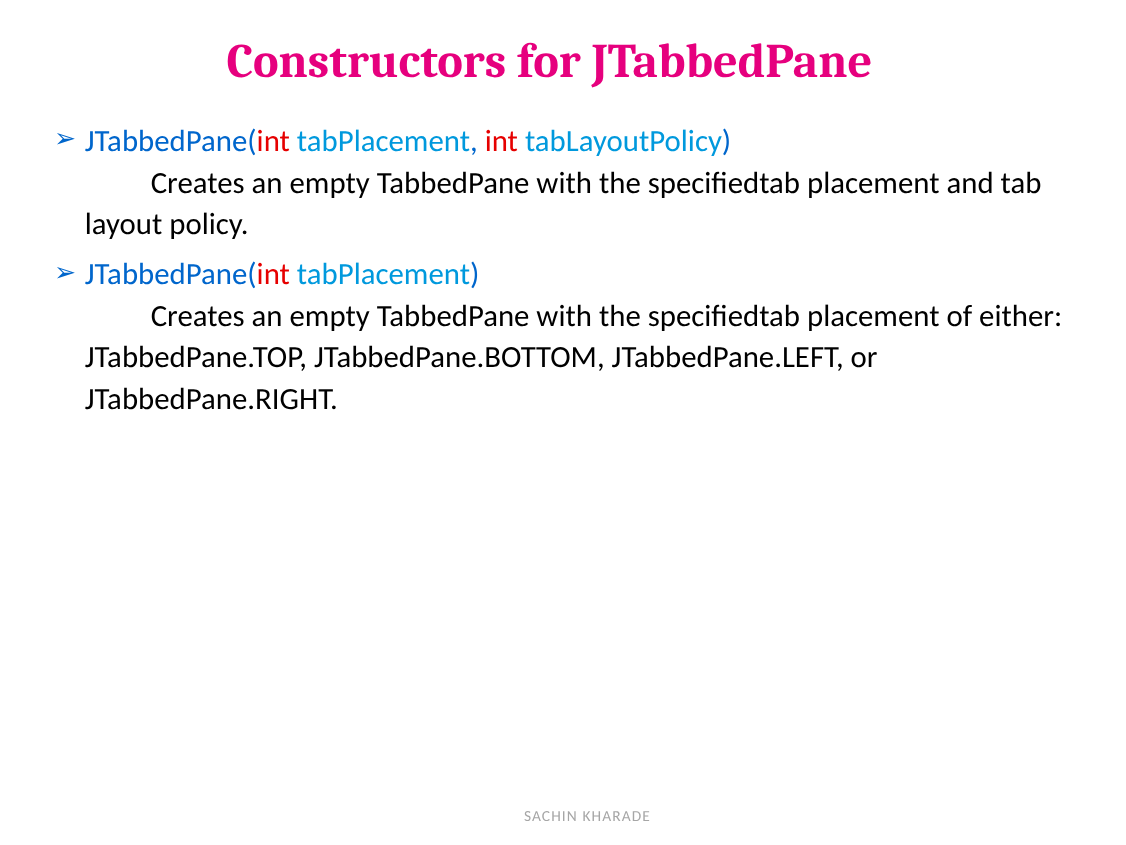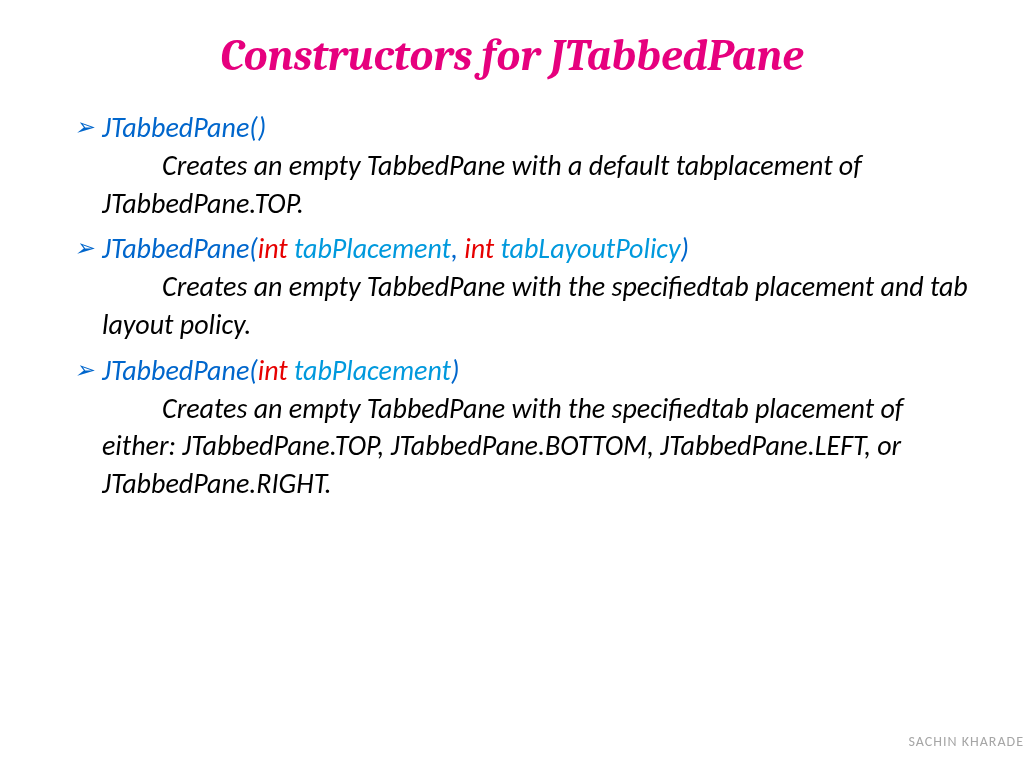--- a/index.html
+++ b/index.html
@@ -5,22 +5,21 @@
   * { margin: 0; padding: 0; box-sizing: border-box; }
   body {
     width: 1024px;
     height: 768px;
     background: #ffffff;
     font-family: Calibri, "Segoe UI", sans-serif;
     position: relative;
     overflow: hidden;
   }
   .slide {
-    padding: 30px 50px 40px 50px;
-    font-style: italic;
+    padding: 30px 50px 40px 25px;
   }
   .title {
     font-family: Cambria, Georgia, serif;
     font-weight: bold;
     font-size: 44px;
     color: #e6007e;
     text-align: center;
     margin-bottom: 28px;
   }
   .bullet-list {
@@ -58,39 +57,35 @@
     padding-left: 0;
   }
   .desc-indent {
     display: inline-block;
     text-indent: 60px;
   }
   .footer {
     position: absolute;
     bottom: 18px;
     width: 100%;
-    text-align: right;
+    text-align: center;
     color: #a6a6a6;
     font-size: 14px;
     letter-spacing: 1px;
     padding-left: 44px;
   }
 </style>
 </head>
 <body>
 
 <div class="slide">
   <h1 class="title">Constructors for JTabbedPane</h1>
 
   <ul class="bullet-list">
 
-    <li class="bullet-item">
-      <span class="sig"><span>JTabbedPane(</span><span>)</span></span>
-      <span class="desc"><span class="desc-indent">Creates an empty TabbedPane with a default tab </span><span>placement of JTabbedPane.TOP.</span></span>
-    </li>
 
     <li class="bullet-item">
       <span class="sig"><span>JTabbedPane(</span><span class="kw">int</span><span class="arg"> tabPlacement</span><span>, </span><span class="kw">int</span><span class="arg"> tabLayoutPolicy</span><span>)</span></span>
       <span class="desc"><span class="desc-indent">Creates an empty TabbedPane with the specified </span><span>tab placement and tab layout policy.</span></span>
     </li>
 
     <li class="bullet-item">
       <span class="sig"><span>JTabbedPane(</span><span class="kw">int</span><span class="arg"> tabPlacement</span><span>)</span></span>
       <span class="desc"><span class="desc-indent">Creates an empty TabbedPane with the specified </span><span>tab placement of either: JTabbedPane.TOP, JTabbedPane.BOTTOM, JTabbedPane.LEFT, or JTabbedPane.RIGHT.</span></span>
     </li>

